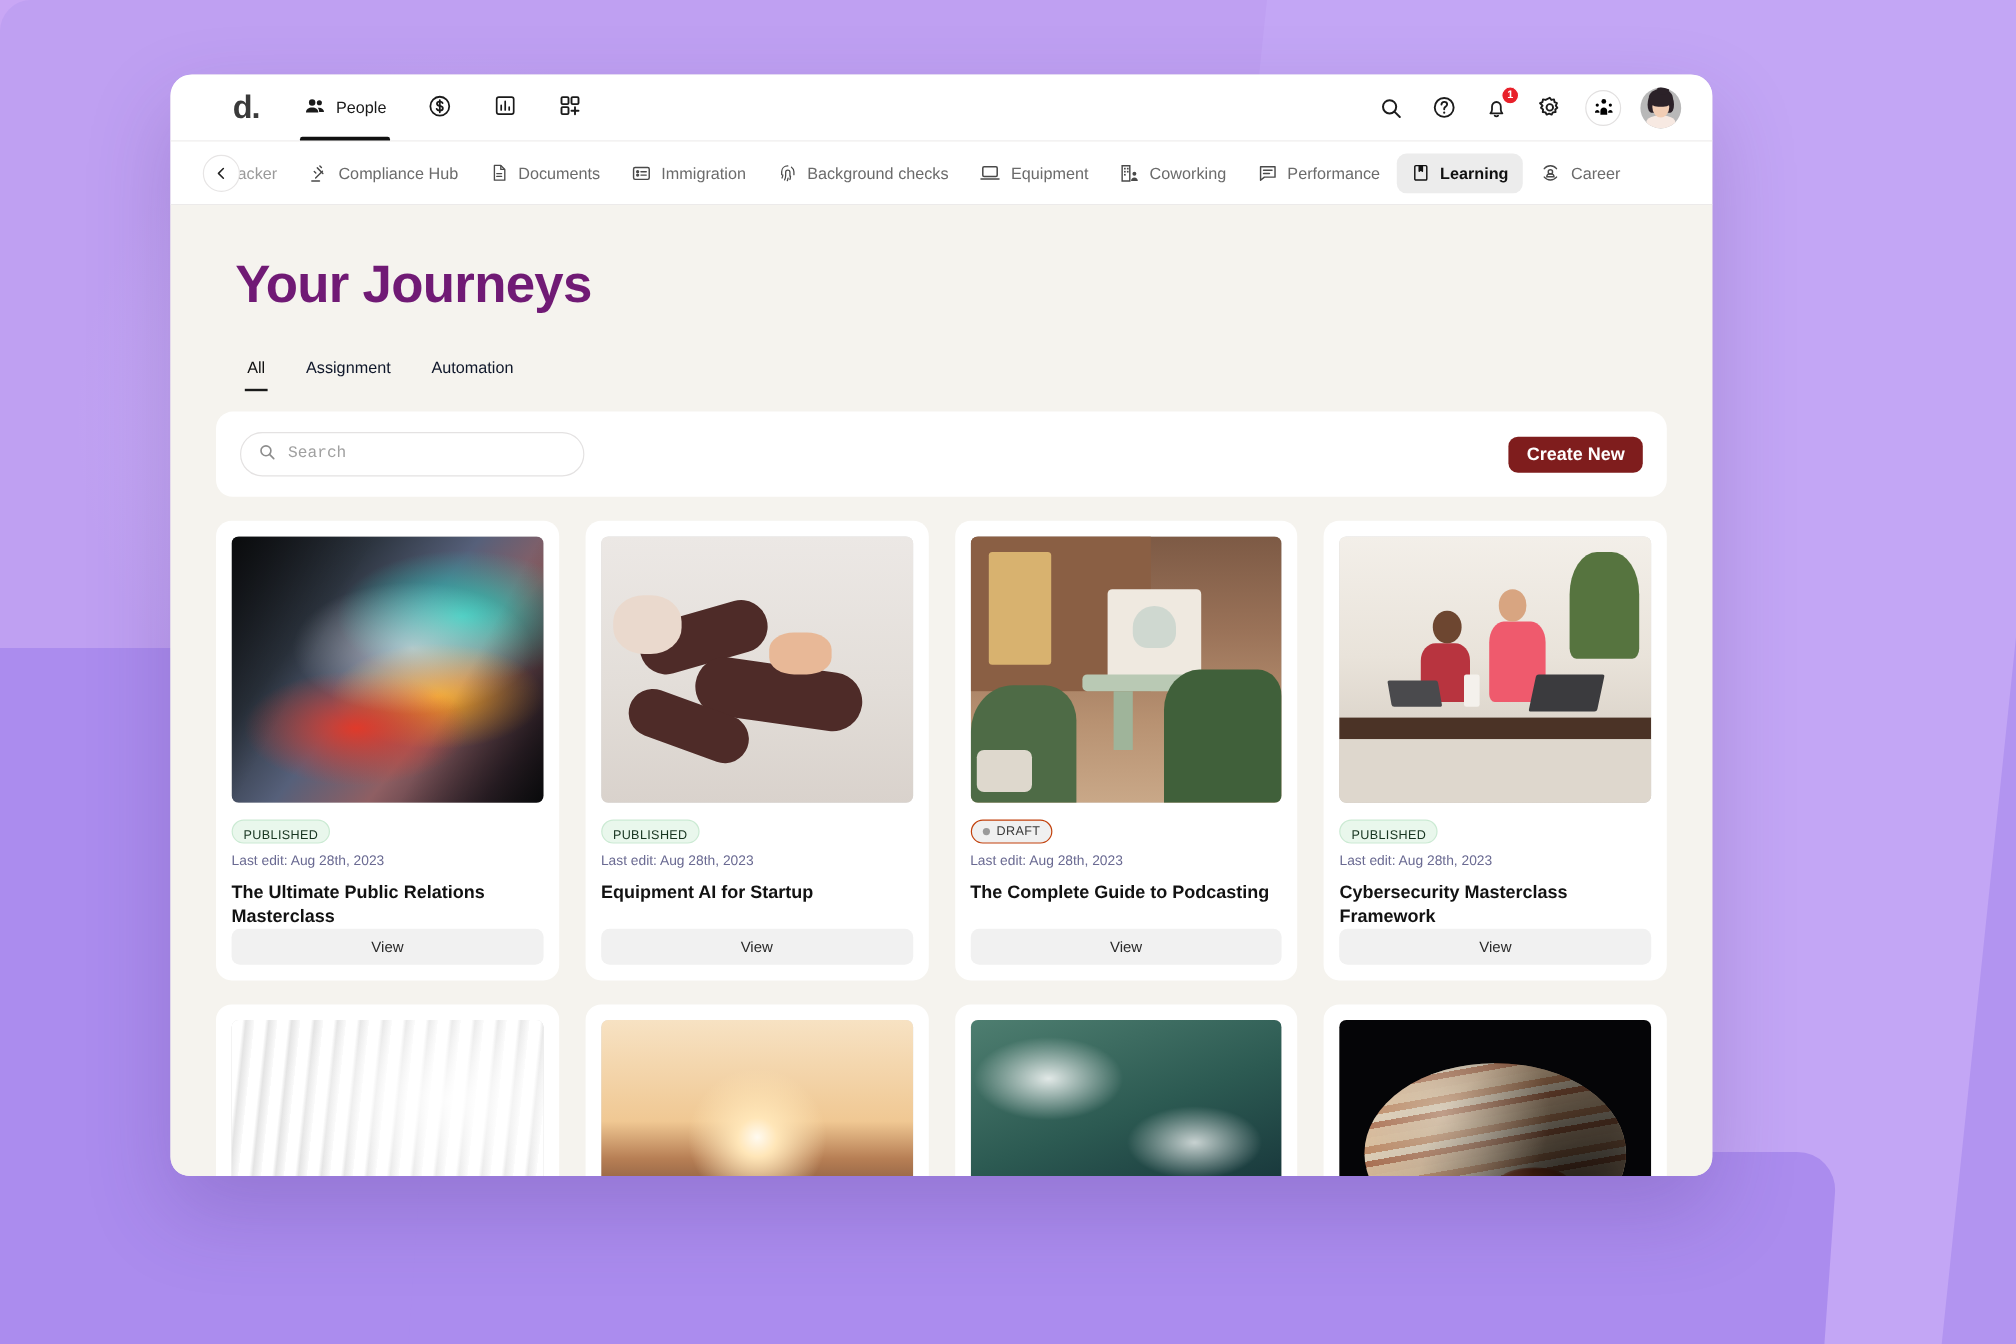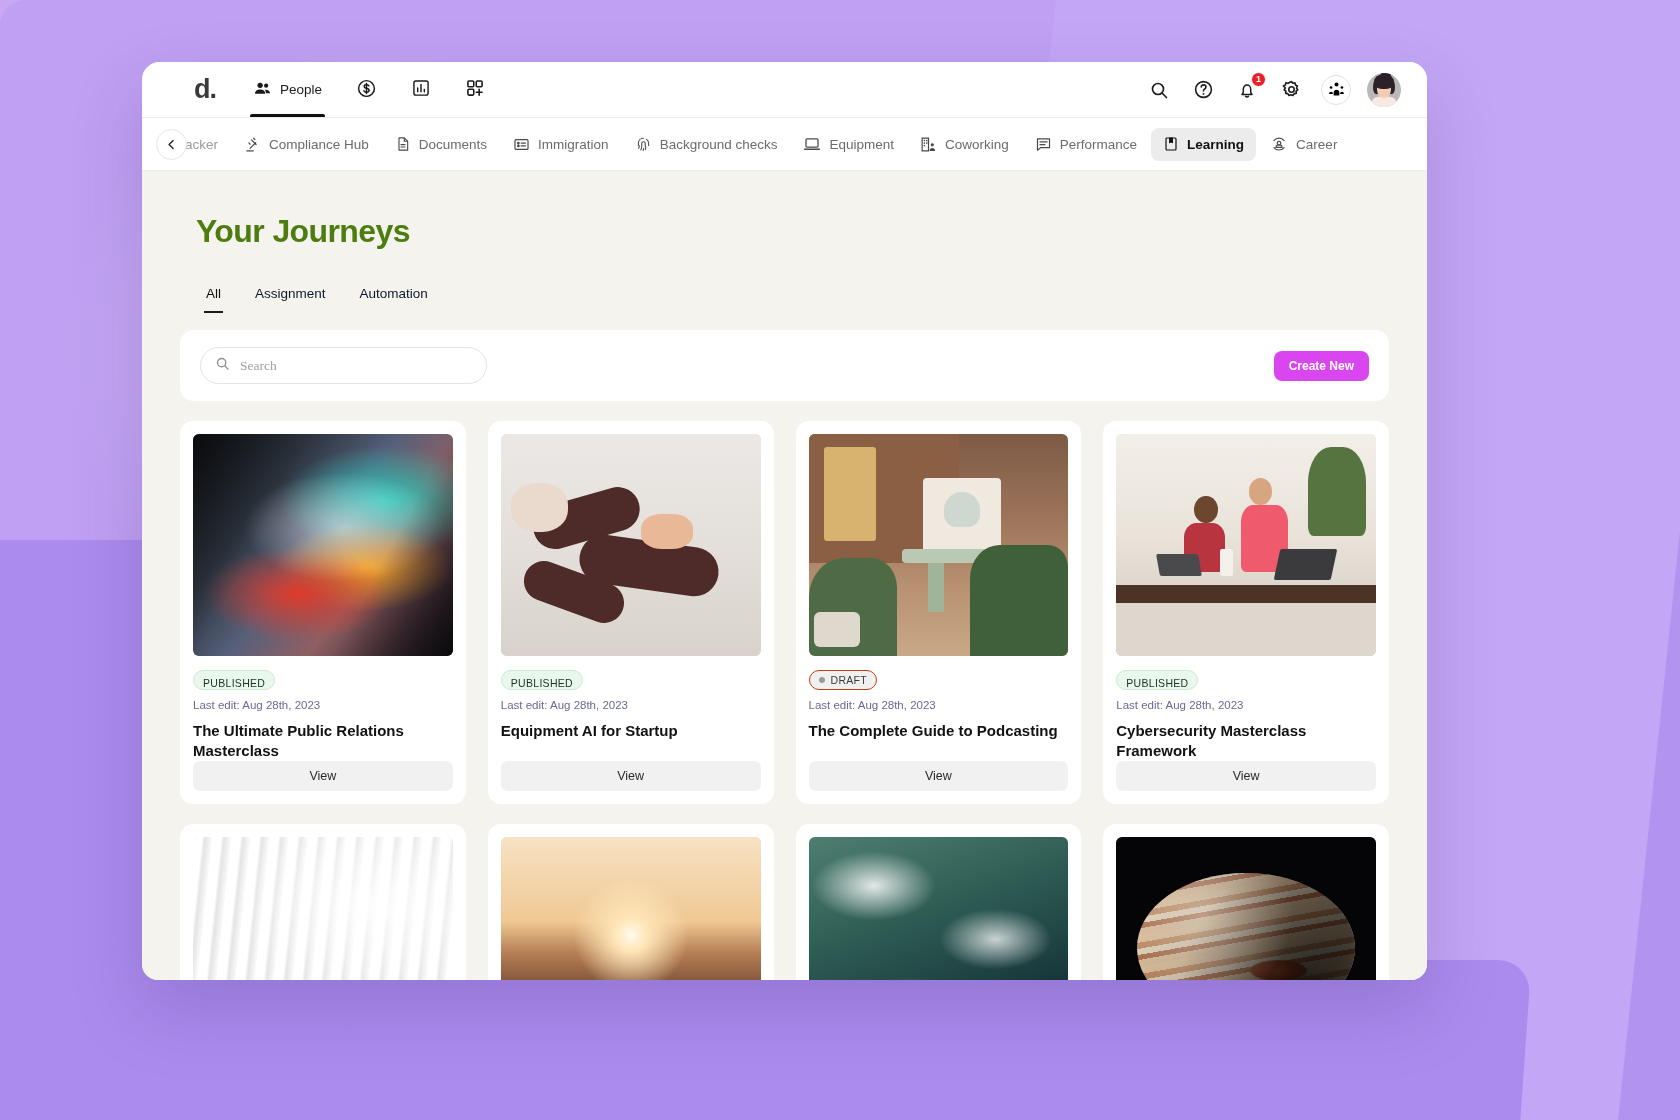--- a/index.html
+++ b/index.html
@@ -155,21 +155,21 @@
   .avatar .body {
     position: absolute; left: 5px; bottom: 0; width: 24px; height: 11px;
     background: #f7e9e2; border-radius: 50% 50% 0 0;
   }
 
   
   .subnav {
     height: 53px;
     background: #fff;
     display: flex; align-items: center;
-    padding: 0 10px 0 14px;
+    padding: 0 10px 0 27px;
     gap: 2px;
     border-bottom: 1px solid #eceaea;
     flex: none;
     overflow: hidden;
   }
   .back-btn {
     width: 31px; height: 31px; border-radius: 50%;
     border: 1px solid #e7e5e5; background: #fff;
     display: flex; align-items: center; justify-content: center;
     cursor: pointer; flex: none;
@@ -192,22 +192,22 @@
 
   
   .content {
     flex: 1;
     background: #f5f3ee;
     padding: 0 38px;
     overflow: hidden;
     position: relative;
   }
   .page-title {
-    font-size: 32px; font-weight: bold;
-    color: #4d7c0f; letter-spacing: -.6px;
+    font-size: 44px; font-weight: bold;
+    color: #701a75; letter-spacing: -.6px;
     margin: 42px 0 0 16px;
   }
   .tabs {
     display: flex; gap: 10px;
     margin: 32px 0 0 14px;
   }
   .tab {
     font-size: 13.5px; color: #0f172a;
     padding: 4px 12px 12px;
     cursor: pointer; position: relative;
@@ -231,30 +231,30 @@
     width: 287px; height: 37px;
     border: 1px solid #e4e2e2;
     border-radius: 19px;
     display: flex; align-items: center;
     gap: 10px; padding: 0 14px;
     background: #fff;
   }
   .search-box input {
     border: none; outline: none;
     font-size: 13.5px; color: #2b2b2b;
-    font-family: Liberation Serif, serif;
+    font-family: Liberation Mono, monospace;
     width: 100%; background: transparent;
   }
   .search-box input::placeholder { color: #a0a0a0; }
   .create-btn {
     margin-left: auto;
-    background: #d946ef; color: #fff;
+    background: #7f1d1d; color: #fff;
     border: none; border-radius: 8px;
     height: 30px; padding: 0 15px;
-    font-size: 12px; font-weight: bold;
+    font-size: 15px; font-weight: bold;
     font-family: "Liberation Sans", sans-serif;
     cursor: pointer;
   }
 
   
   .grid {
     display: grid;
     grid-template-columns: repeat(4, 1fr);
     gap: 22px;
     margin-top: 20px;

